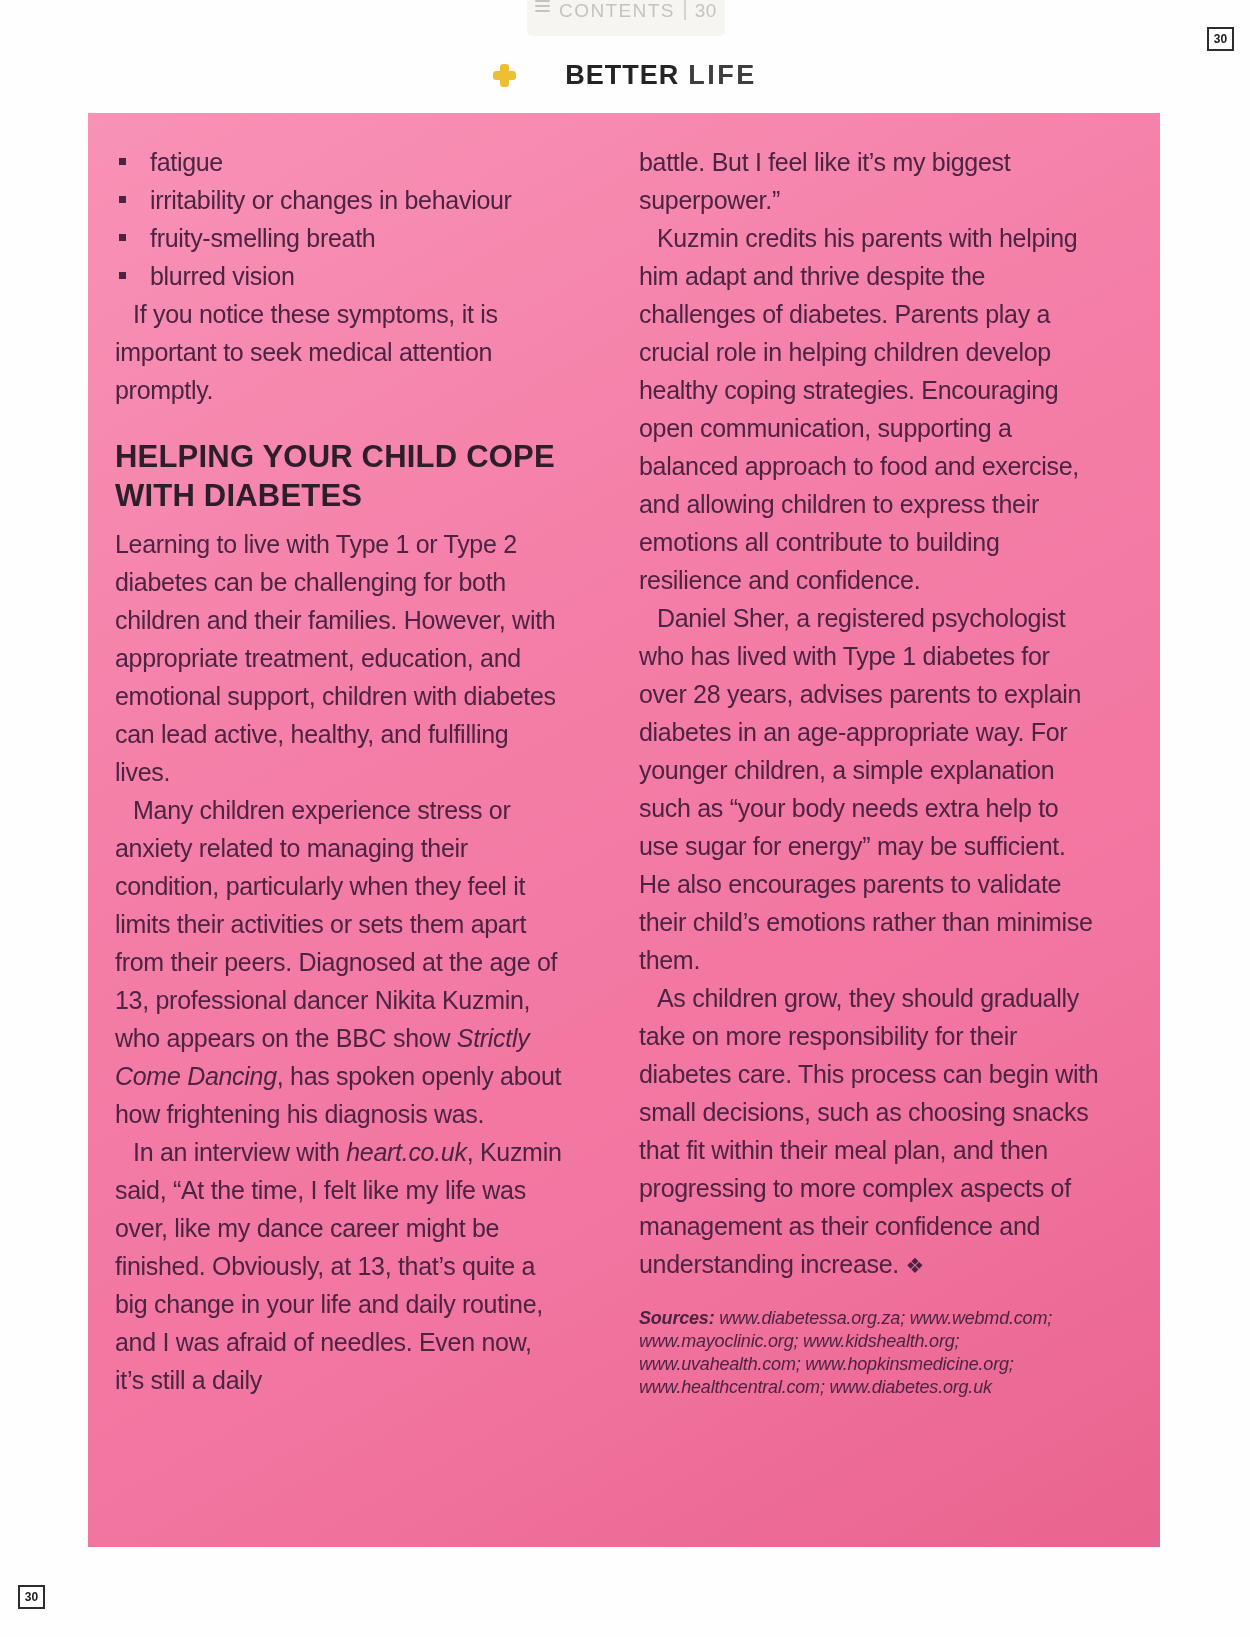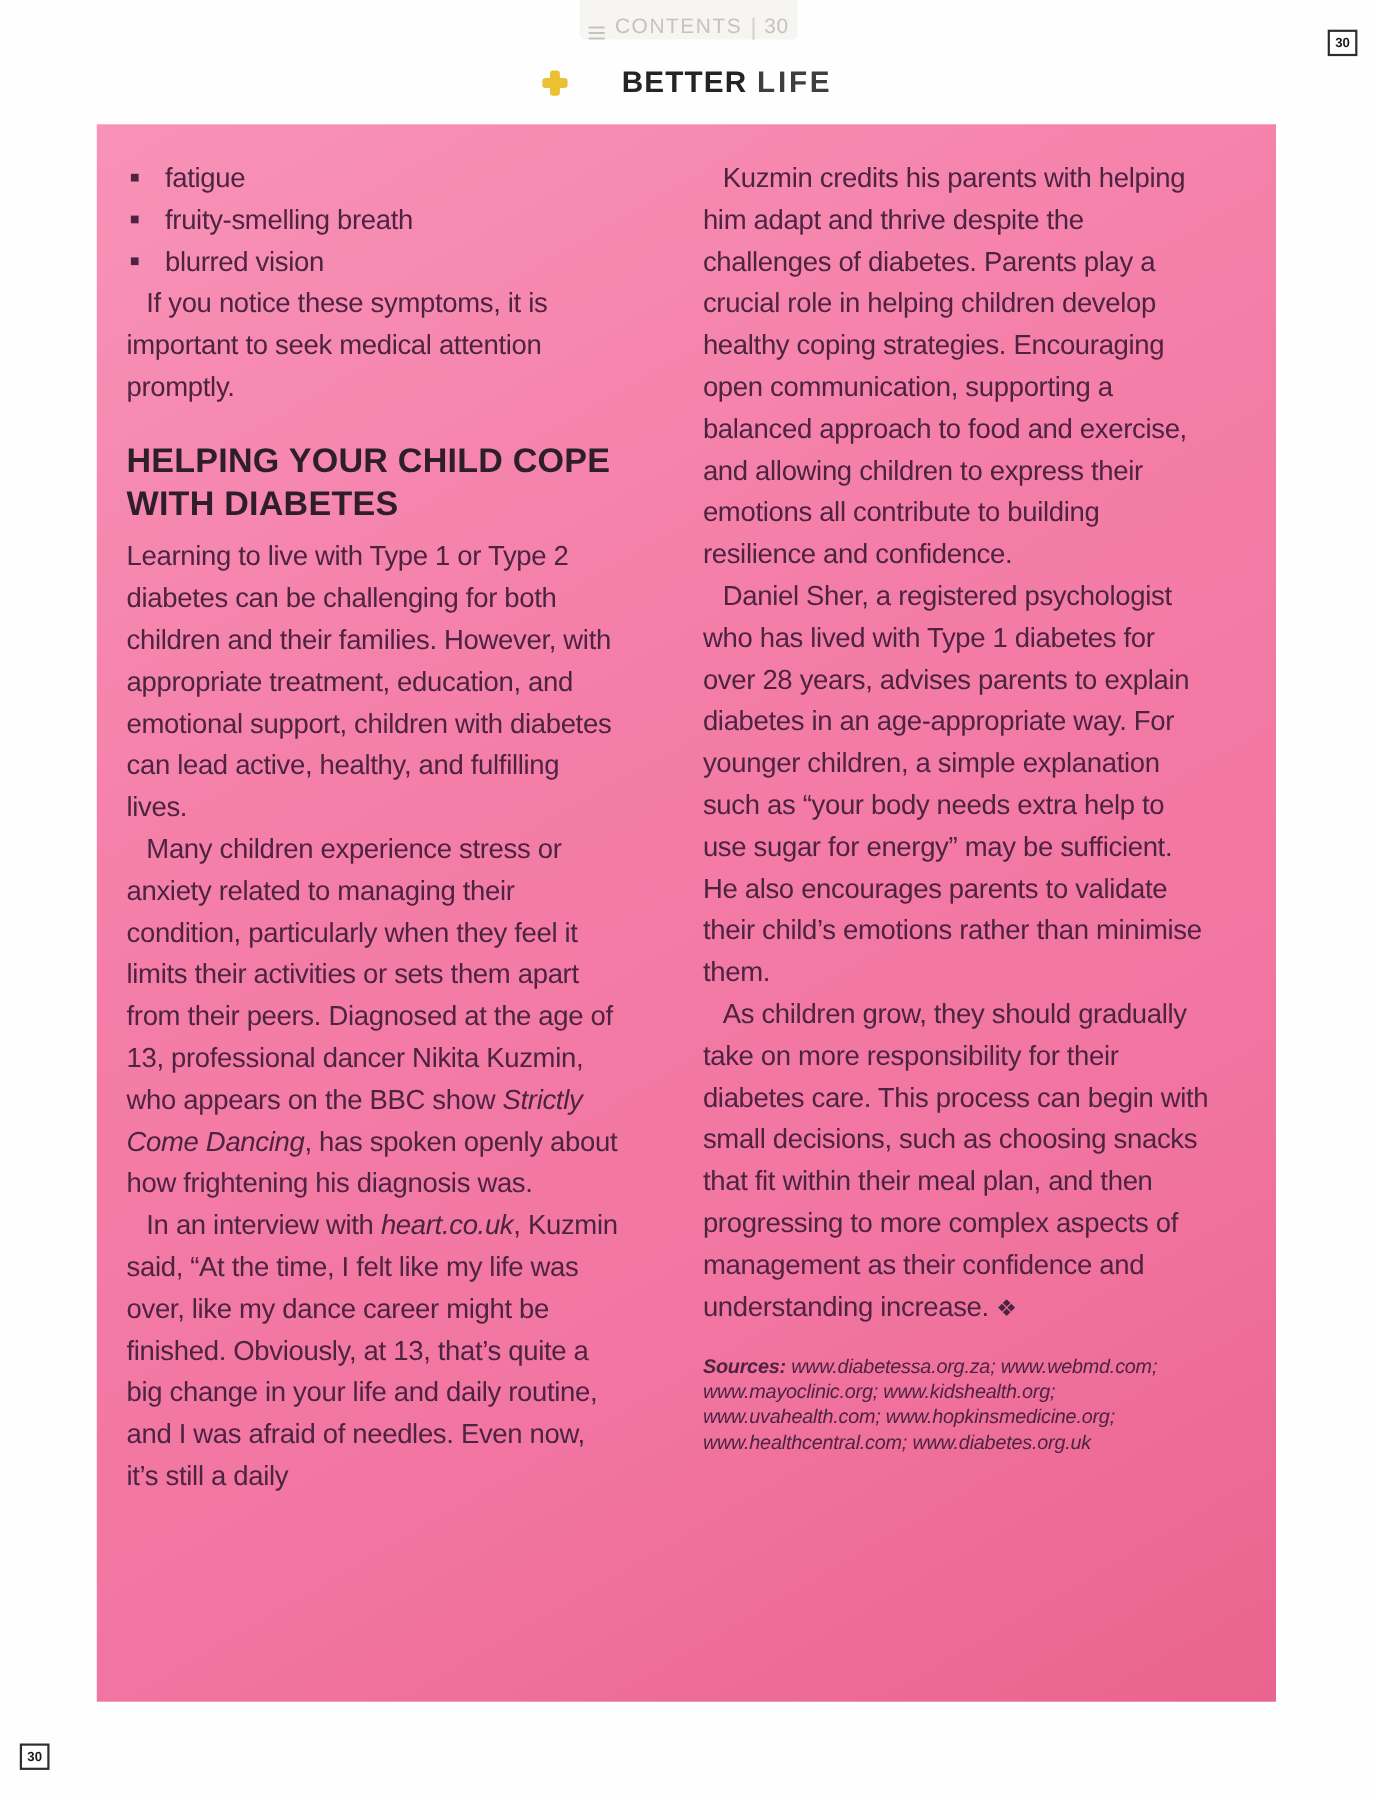--- a/index.html
+++ b/index.html
@@ -6,21 +6,21 @@
   body{
     width:1250px;height:1637px;position:relative;overflow:hidden;
     background:#fefefe;
     font-family:"Liberation Sans","DejaVu Sans",sans-serif;
   }
 
   
   .contents-pill{
     position:absolute;top:0;left:527px;width:198px;height:36px;
     background:var(--nav-bg,#f6f5f2);border-radius:0 0 5px 5px;
-    display:flex;align-items:flex-end;justify-content:center;gap:9px;
+    display:flex;align-items:flex-start;justify-content:center;gap:9px;
     color:var(--nav-ink,#c6c3bf);cursor:pointer;
   }
   .menu-icon{display:inline-flex;flex-direction:column;gap:3px;}
   .menu-icon i{display:block;width:15px;height:2px;background:var(--nav-ink,#c6c3bf);border-radius:1px;}
   .nav-label{font-size:19px;letter-spacing:1.4px;}
   .nav-divider{width:2px;height:20px;background:#d6d3cf;}
   .nav-page{font-size:19px;letter-spacing:0.5px;}
 
   
   .brand{
@@ -100,28 +100,30 @@
 <div class="brand">
   <span class="plus-icon"></span>
   <span class="brand-bold">BETTER</span>
   <span class="brand-light">LIFE</span>
 </div>
 
 <div class="panel">
   <div class="col col-left">
       <ul class="bullets">
         <li>fatigue</li>
+        <li>irritability or changes in behaviour</li>
         <li>fruity-smelling breath</li>
         <li>blurred vision</li>
       </ul>
       <p class="indent"><span>If you notice these symptoms, it is important to seek medical attention promptly.</span></p>
       <h2>HELPING YOUR CHILD COPE WITH DIABETES</h2>
       <p><span>Learning to live with Type 1 or Type 2 diabetes can be challenging for both children and their families. However, with appropriate treatment, education, and emotional support, children with diabetes can lead active, healthy, and fulfilling lives.</span></p>
       <p class="indent"><span>Many children experience stress or anxiety related to managing their condition, particularly when they feel it limits their activities or sets them apart from their peers. Diagnosed at the age of 13, professional dancer Nikita Kuzmin, who appears on the BBC show </span><em>Strictly Come Dancing</em><span>, has spoken openly about how frightening his diagnosis was.</span></p>
       <p class="indent"><span>In an interview with </span><em>heart.co.uk</em><span>, Kuzmin said, “At the time, I felt like my life was over, like my dance career might be finished. Obviously, at 13, that’s quite a big change in your life and daily routine, and I was afraid of needles. Even now, it’s still a daily</span></p>
     </div>
   <div class="col col-right">
+      <p><span>battle. But I feel like it’s my biggest superpower.”</span></p>
       <p class="indent"><span>Kuzmin credits his parents with helping him adapt and thrive despite the challenges of diabetes. Parents play a crucial role in helping children develop healthy coping strategies. Encouraging open communication, supporting a balanced approach to food and exercise, and allowing children to express their emotions all contribute to building resilience and confidence.</span></p>
       <p class="indent"><span>Daniel Sher, a registered psychologist who has lived with Type 1 diabetes for over 28 years, advises parents to explain diabetes in an age-appropriate way. For younger children, a simple explanation such as “your body needs extra help to use sugar for energy” may be sufficient. He also encourages parents to validate their child’s emotions rather than minimise them.</span></p>
       <p class="indent"><span>As children grow, they should gradually take on more responsibility for their diabetes care. This process can begin with small decisions, such as choosing snacks that fit within their meal plan, and then progressing to more complex aspects of management as their confidence and understanding increase. </span><span class="end-mark">❖</span></p>
       <p class="sources"><strong>Sources:</strong><span> www.diabetessa.org.za; www.webmd.com; www.mayoclinic.org; www.kidshealth.org; www.uvahealth.com; www.hopkinsmedicine.org; www.healthcentral.com; www.diabetes.org.uk</span></p>
     </div>
 </div>
 
 </body></html>

